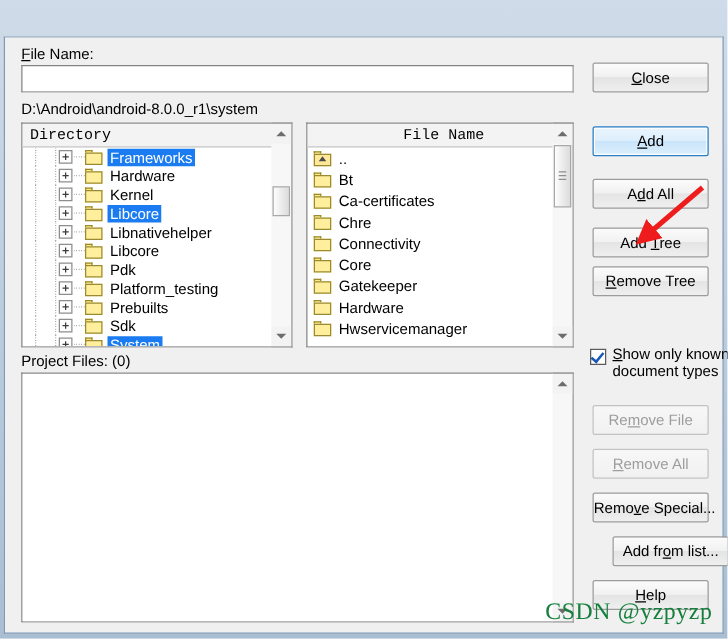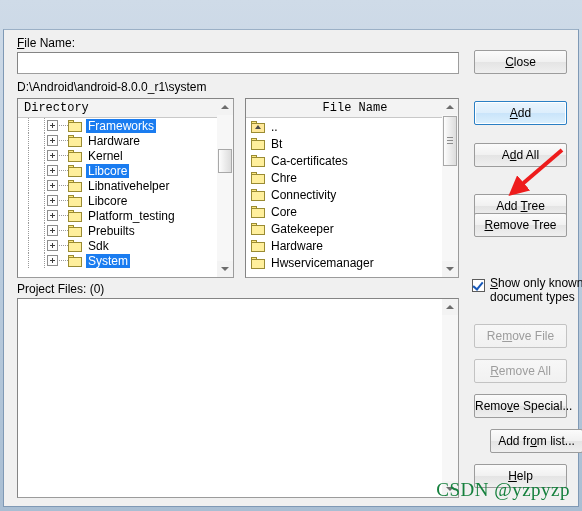--- a/index.html
+++ b/index.html
@@ -352,20 +352,33 @@
             <div class="tindent">
               <div class="dashline" style="left: 10px;"></div>
               <div class="dashline" style="left: 26px;"></div>
             </div>
             <div class="plusbox"></div>
             <div class="stub"></div>
             <div class="folder">
               <div class="tab"></div>
               <div class="body"></div>
             </div>
+            <div class="tlabel">Pdk</div>
+          </div>
+          <div class="trow">
+            <div class="tindent">
+              <div class="dashline" style="left: 10px;"></div>
+              <div class="dashline" style="left: 26px;"></div>
+            </div>
+            <div class="plusbox"></div>
+            <div class="stub"></div>
+            <div class="folder">
+              <div class="tab"></div>
+              <div class="body"></div>
+            </div>
             <div class="tlabel">Platform_testing</div>
           </div>
           <div class="trow">
             <div class="tindent">
               <div class="dashline" style="left: 10px;"></div>
               <div class="dashline" style="left: 26px;"></div>
             </div>
             <div class="plusbox"></div>
             <div class="stub"></div>
             <div class="folder">
@@ -517,21 +530,21 @@
     </button>
 
     <button class="btn default" style="left:470px; top:71px; width:93px; height:24px;">
       <span><u>A</u>dd</span>
     </button>
 
     <button class="btn" style="left:470px; top:113px; width:93px; height:24px;">
       <span>A<u>d</u>d All</span>
     </button>
 
-    <button class="btn" style="left:470px; top:164px; width:93px; height:24px;">
+    <button class="btn" style="left:470px; top:152px; width:93px; height:24px;">
       <span>Add <u>T</u>ree</span>
     </button>
 
     <button class="btn" style="left:470px; top:183px; width:93px; height:24px;">
       <span><u>R</u>emove Tree</span>
     </button>
 
     <div class="cbwrap" style="left:468px; top:248px; width:104px; height:30px;">
       <div class="cbbox">
         <div class="tick"></div>

